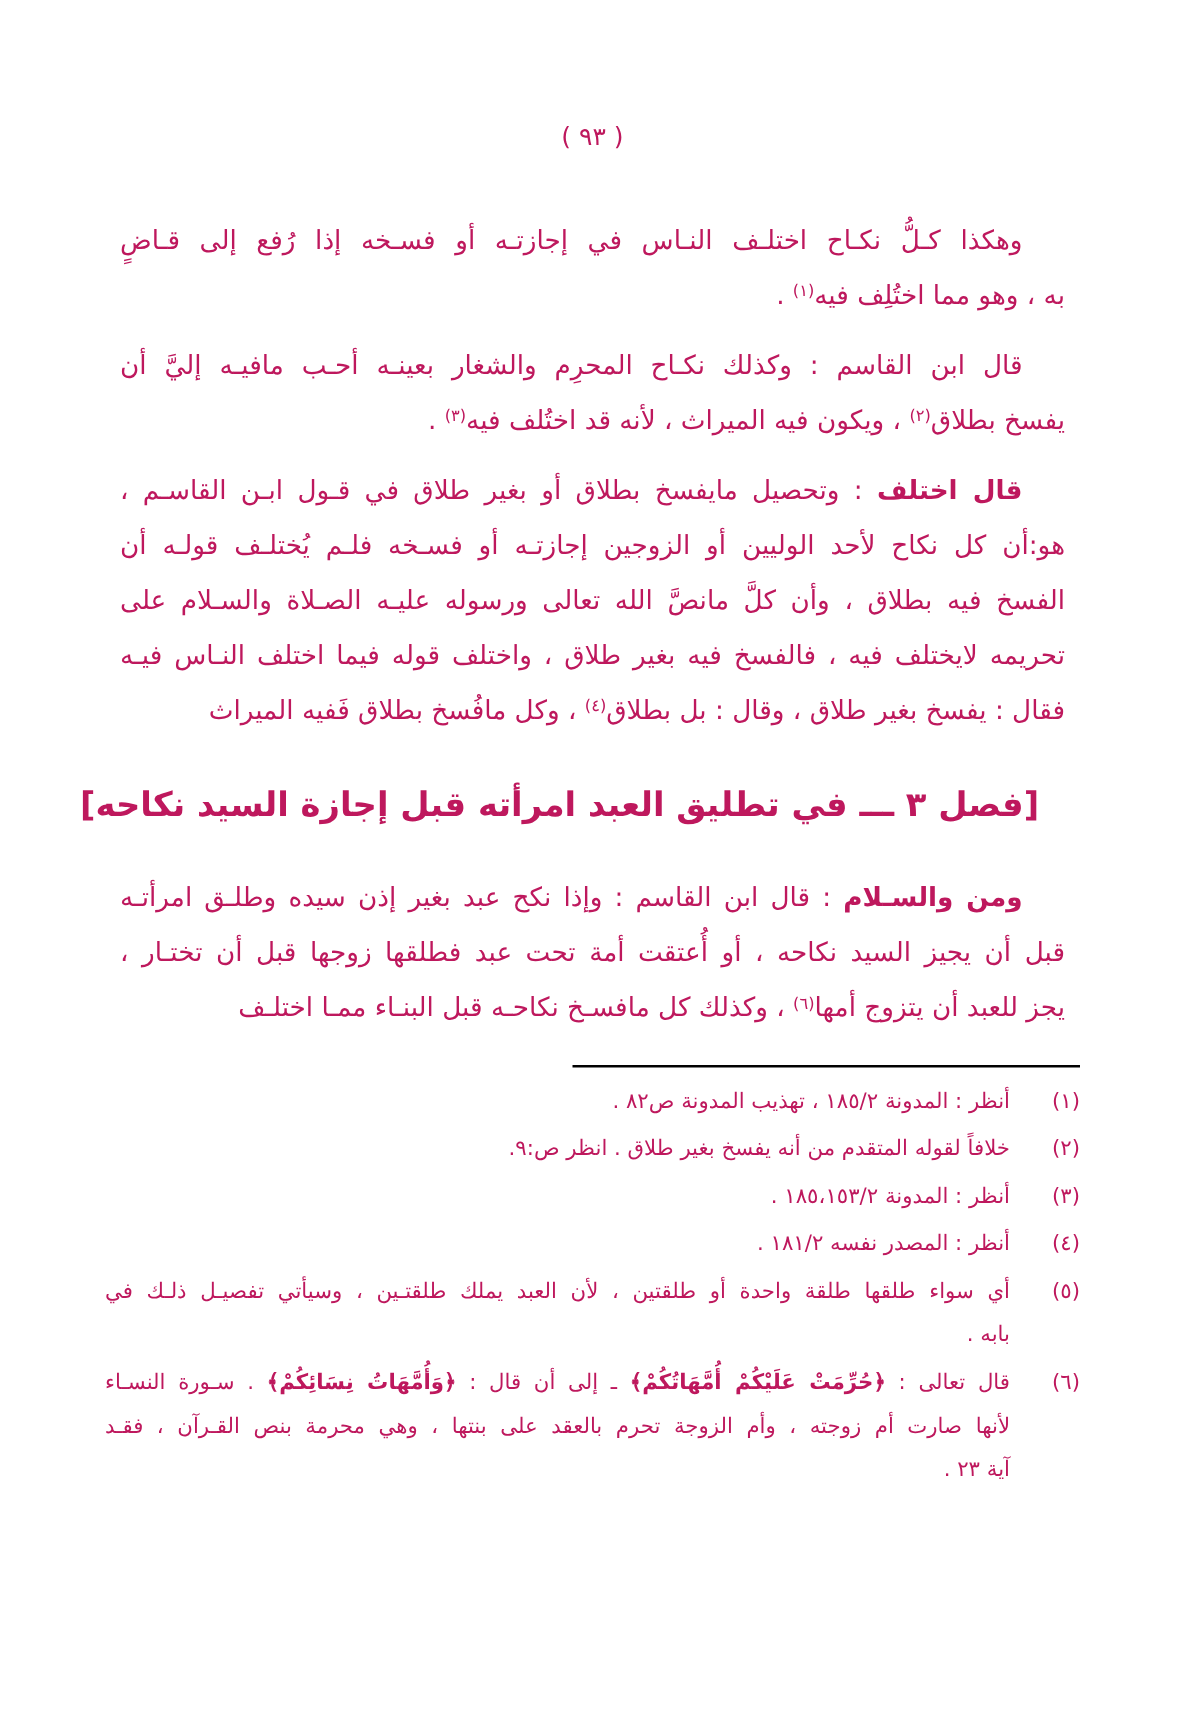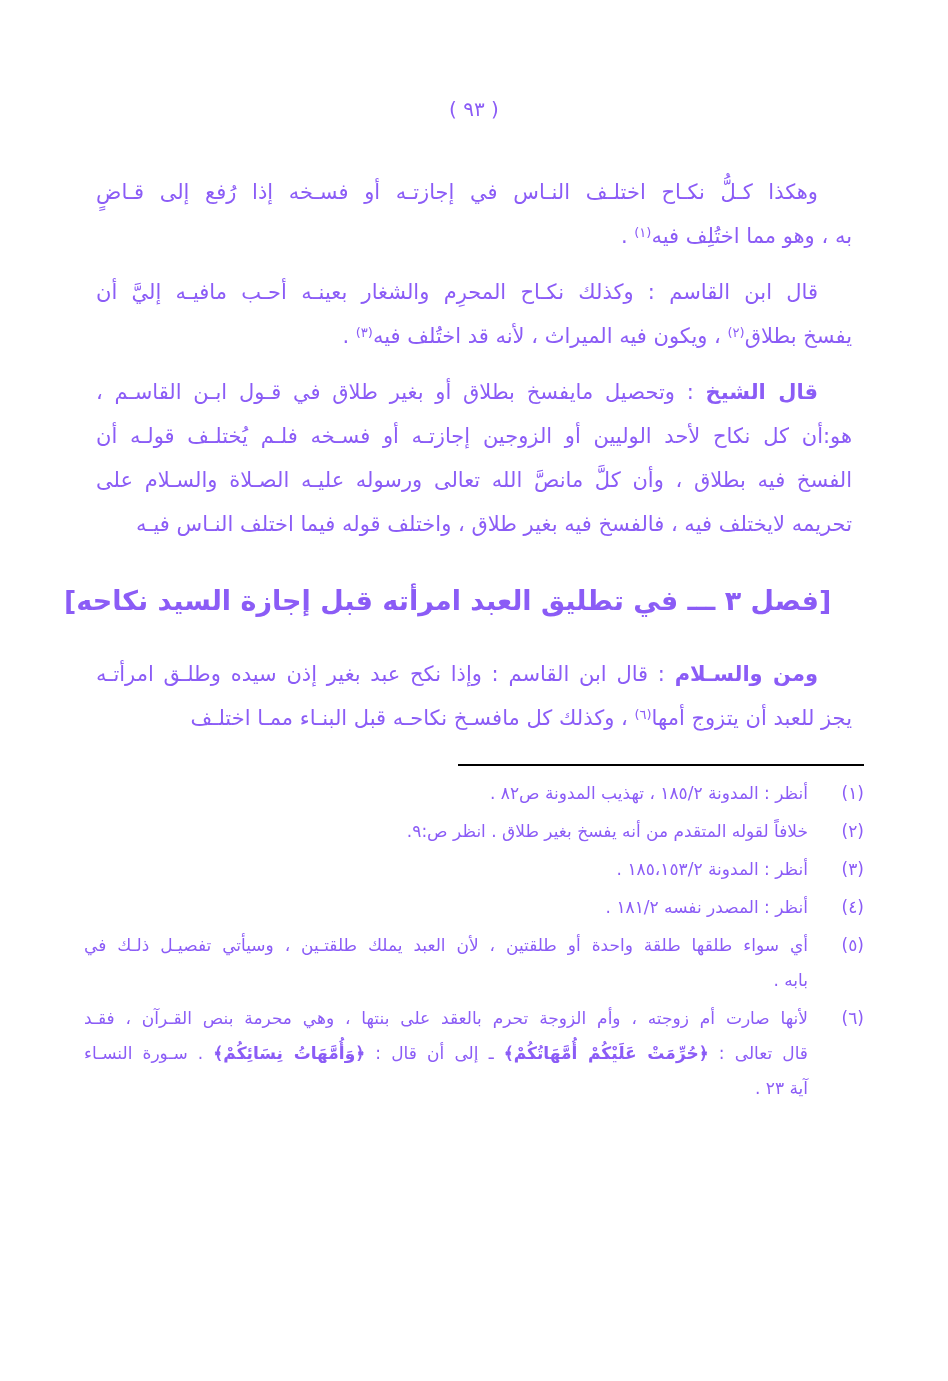--- a/index.html
+++ b/index.html
@@ -1,18 +1,18 @@
 <!DOCTYPE html>
 <html lang="ar" dir="rtl"><head>
 <meta charset="utf-8">
 <style>
   html,body{margin:0;padding:0;background:#ffffff;}
   .page{
     width:948px;height:1381px;margin:0 auto;position:relative;
-    background:#ffffff;color:#8b5cf6;overflow:hidden;
+    background:#ffffff;color:#be185d;overflow:hidden;
     direction:rtl;box-sizing:border-box;
     font-family:"DejaVu Sans",sans-serif;
   }
   .page-number{
     padding-top:94px;text-align:center;font-size:20px;line-height:30px;
     letter-spacing:2px;
   }
   .body-text{margin:46px 84px 0 84px;font-size:21px;line-height:44px;}
   .para{margin:12px;}
   .para .line{
@@ -48,32 +48,34 @@
   <div class="body-text" data-name="main-text-block">
       <div class="para" data-name="para-1">
         <div class="line" data-name="text-line">وهكذا كـلُّ نكـاح اختلـف النـاس في إجازتـه أو فسـخه إذا رُفع إلى قـاضٍ</div>
         <div class="line" data-name="text-line">به ، وهو مما اختُلِف فيه<sup class="fnref" data-name="footnote-ref">(١)</sup> .</div>
       </div>
       <div class="para" data-name="para-2">
         <div class="line" data-name="text-line">قال ابن القاسم : وكذلك نكـاح المحرِم والشغار بعينـه أحـب مافيـه إليَّ أن</div>
         <div class="line" data-name="text-line">يفسخ بطلاق<sup class="fnref" data-name="footnote-ref">(٢)</sup> ، ويكون فيه الميراث ، لأنه قد اختُلف فيه<sup class="fnref" data-name="footnote-ref">(٣)</sup> .</div>
       </div>
       <div class="para" data-name="para-3">
-        <div class="line" data-name="text-line"><b data-name="bold-text">قال الشيخ</b> : وتحصيل مايفسخ بطلاق أو بغير طلاق في قـول ابـن القاسـم ،</div>
+        <div class="line" data-name="text-line"><b data-name="bold-text">قال اختلف</b> : وتحصيل مايفسخ بطلاق أو بغير طلاق في قـول ابـن القاسـم ،</div>
         <div class="line" data-name="text-line">هو:أن كل نكاح لأحد الوليين أو الزوجين إجازتـه أو فسـخه فلـم يُختلـف قولـه أن</div>
         <div class="line" data-name="text-line">الفسخ فيه بطلاق ، وأن كلَّ مانصَّ الله تعالى ورسوله عليـه الصـلاة والسـلام على</div>
         <div class="line" data-name="text-line">تحريمه لايختلف فيه ، فالفسخ فيه بغير طلاق ، واختلف قوله فيما اختلف النـاس فيـه</div>
+        <div class="line" data-name="text-line">فقال : يفسخ بغير طلاق ، وقال : بل بطلاق<sup class="fnref" data-name="footnote-ref">(٤)</sup> ، وكل مافُسخ بطلاق فَفيه الميراث</div>
       </div>
     </div>
 
   <div class="section-heading" data-name="chapter-heading">[فصل ٣ ـــ في تطليق العبد امرأته قبل إجازة السيد نكاحه]</div>
 
   <div class="body-text" style="margin-top:0;" data-name="section-text-block">
       <div class="para" data-name="para-4">
         <div class="line" data-name="text-line"><b data-name="bold-text">ومن والسـلام</b> : قال ابن القاسم : وإذا نكح عبد بغير إذن سيده وطلـق امرأتـه</div>
+        <div class="line" data-name="text-line">قبل أن يجيز السيد نكاحه ، أو أُعتقت أمة تحت عبد فطلقها زوجها قبل أن تختـار ،</div>
         <div class="line" data-name="text-line">يجز للعبد أن يتزوج أمها<sup class="fnref" data-name="footnote-ref">(٦)</sup> ، وكذلك كل مافسـخ نكاحـه قبل البنـاء ممـا اختلـف</div>
       </div>
     </div>
 
   <div class="footnotes" data-name="footnotes-section">
     <div class="fn-rule" data-name="footnote-separator"></div>
     <div data-name="footnote-list">
         <div class="fn-item" data-name="footnote">
           <div class="fn-num" data-name="footnote-number">(١)</div>
           <div class="fn-text" data-name="footnote-text">
@@ -101,21 +103,21 @@
         <div class="fn-item" data-name="footnote">
           <div class="fn-num" data-name="footnote-number">(٥)</div>
           <div class="fn-text" data-name="footnote-text">
             <div class="fn-line" data-name="footnote-line">أي سواء طلقها طلقة واحدة أو طلقتين ، لأن العبد يملك طلقتـين ، وسيأتي تفصيـل ذلـك في</div>
             <div class="fn-line" data-name="footnote-line">بابه .</div>
           </div>
         </div>
         <div class="fn-item" data-name="footnote">
           <div class="fn-num" data-name="footnote-number">(٦)</div>
           <div class="fn-text" data-name="footnote-text">
+            <div class="fn-line" data-name="footnote-line">قال تعالى : <span class="quran" data-name="quran-quote">﴿حُرِّمَتْ عَلَيْكُمْ أُمَّهَاتُكُمْ﴾</span> ـ إلى أن قال : <span class="quran" data-name="quran-quote">﴿وَأُمَّهَاتُ نِسَائِكُمْ﴾</span> .  سـورة النسـاء</div>
             <div class="fn-line" data-name="footnote-line">لأنها صارت أم زوجته ، وأم الزوجة تحرم بالعقد على بنتها ، وهي محرمة بنص القـرآن ، فقـد</div>
-            <div class="fn-line" data-name="footnote-line">قال تعالى : <span class="quran" data-name="quran-quote">﴿حُرِّمَتْ عَلَيْكُمْ أُمَّهَاتُكُمْ﴾</span> ـ إلى أن قال : <span class="quran" data-name="quran-quote">﴿وَأُمَّهَاتُ نِسَائِكُمْ﴾</span> .  سـورة النسـاء</div>
             <div class="fn-line" data-name="footnote-line">آية ٢٣ .</div>
           </div>
         </div>
       </div>
   </div>
 
 </div>
 
 </body></html>

